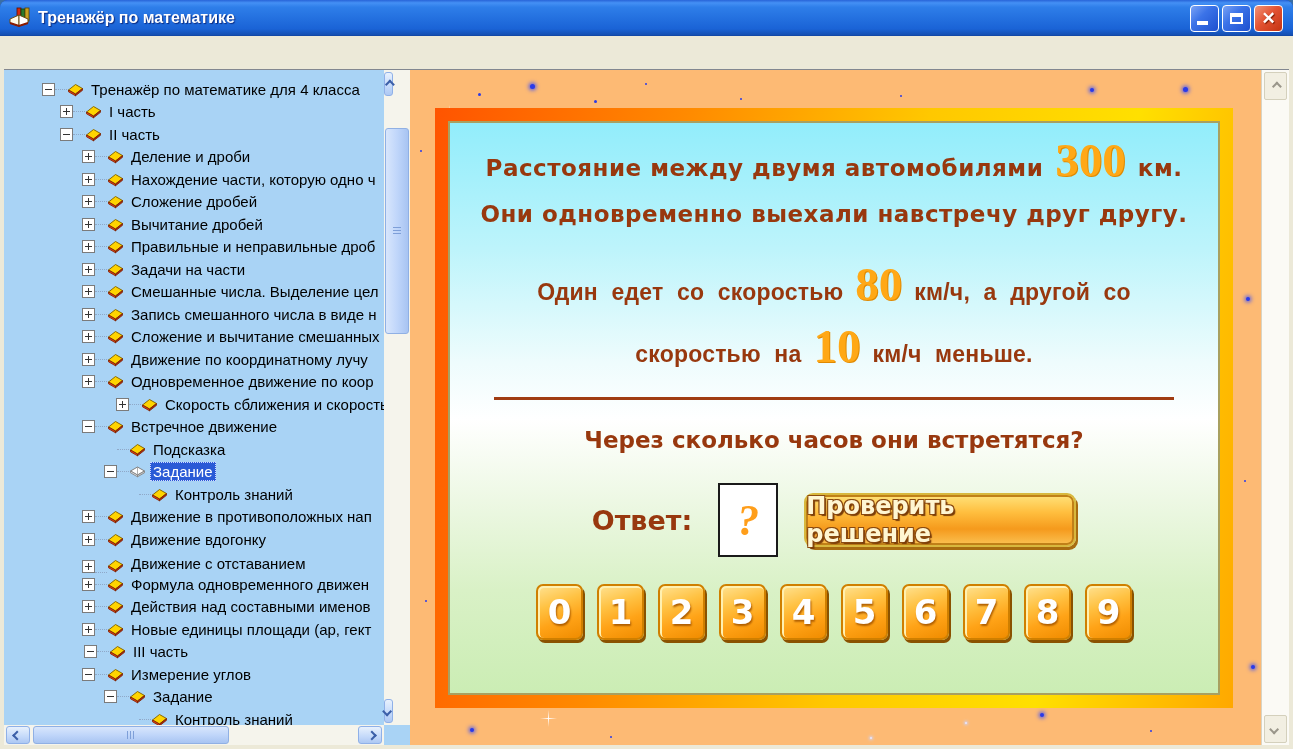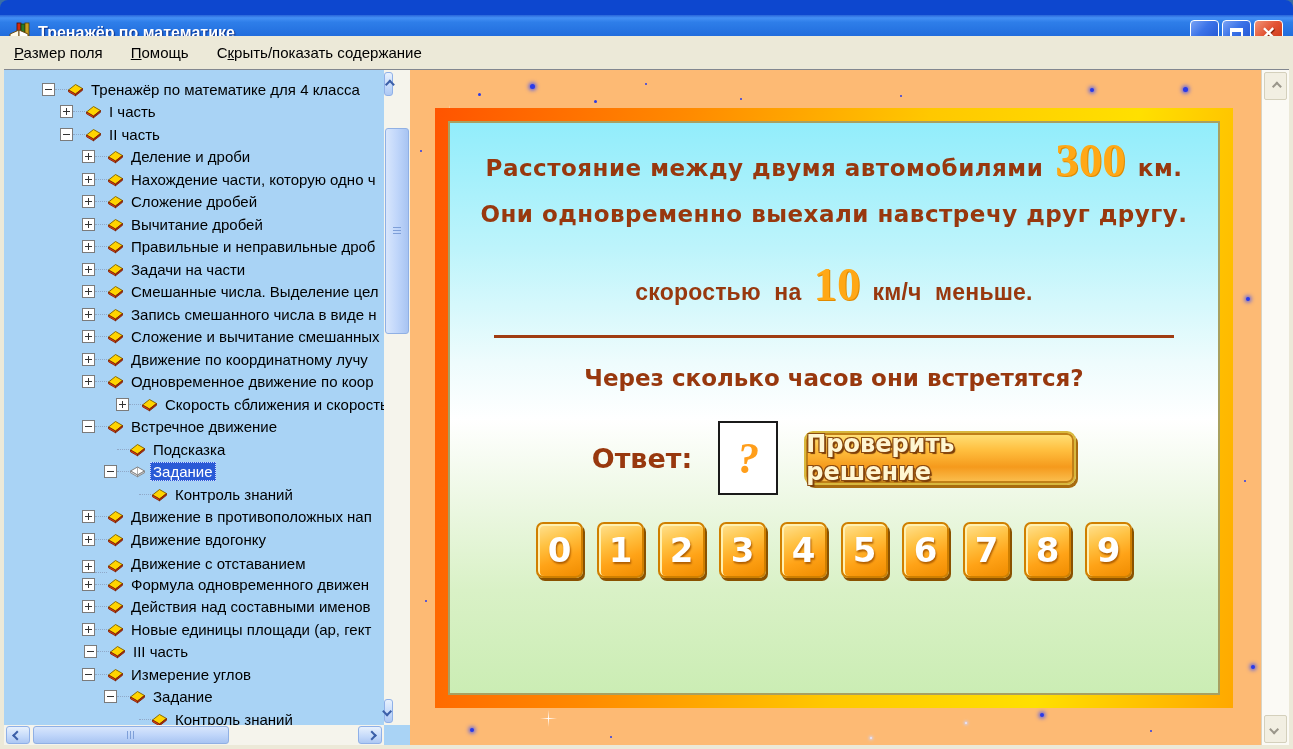--- a/index.html
+++ b/index.html
@@ -2,21 +2,21 @@
 <html><head>
 <meta charset="utf-8">
 <style>
   * { margin:0; padding:0; box-sizing:border-box; }
   html,body { width:1293px; height:749px; background:#3a6ea5; font-family:"Liberation Sans", sans-serif; }
 
   .window { position:relative; width:1293px; height:749px; background:#0d47cf;
             border-radius:8px 8px 0 0; overflow:hidden; }
 
   
-  .titlebar { position:absolute; left:0; top:15px; width:100%; height:36px;
+  .titlebar { position:absolute; left:0; top:0; width:100%; height:36px;
     background:linear-gradient(180deg,#2864d8 0%,#4490f5 8%,#2e7ee9 20%,#1a63d6 80%,#1550b4 96%,#1044a0 100%);
     display:flex; align-items:center; padding:0 8px; }
   .app-icon { width:24px; height:22px; margin-right:6px; flex:0 0 auto; }
   .title-text { color:#fff; font-weight:bold; font-size:16px; text-shadow:1px 1px 1px #0a2a80; }
   .win-buttons { margin-left:auto; display:flex; gap:3px; padding-right:2px; }
   .wbtn { width:29px; height:27px; border-radius:4px; border:1px solid #ffffff;
           display:flex; align-items:center; justify-content:center; position:relative; }
   .wbtn.blue { background:linear-gradient(135deg,#7aa3f5 0%,#3b73e8 40%,#1d50cf 100%); }
   .wbtn.red  { background:linear-gradient(135deg,#f09478 0%,#e35333 45%,#c43311 100%); }
   .glyph-min { position:absolute; left:6px; bottom:6px; width:11px; height:4px; background:#fff; }
@@ -143,25 +143,20 @@
       <div class="wbtn blue">
           <span class="glyph-max"></span>
         </div>
       <div class="wbtn red">
           <span class="glyph-x">✕</span>
         </div>
     </div>
   </div>
 
   <div class="app-body">
-    <div class="menubar">
-        <span class="menu-item"><span></span><span class="hot">Р</span><span>азмер поля</span></span>
-        <span class="menu-item"><span></span><span class="hot">П</span><span>омощь</span></span>
-        <span class="menu-item"><span>С</span><span class="hot">к</span><span>рыть/показать содержание</span></span>
-      </div>
 
     <div class="content">
 
       <div class="tree-panel">
         <div class="tree">
             <div class="tree-row" style="padding-left: 38px;">
               <span class="exp-box"></span>
               <span class="conn"></span>
               <span style="display: flex;">
                 <svg class="node-icon" viewBox="0 0 17 15">
@@ -567,20 +562,25 @@
             <div class="pline">
               <span class="ptext">Расстояние между двумя автомобилями</span>
               <span class="pnum">300</span>
               <span class="ptext">км.</span>
             </div>
 
             <div class="pline">
               <span class="ptext">Они одновременно выехали навстречу друг другу.</span>
             </div>
 
+            <div class="pline">
+              <span class="ptext narrow">Один едет со скоростью</span>
+              <span class="pnum">80</span>
+              <span class="ptext narrow">км/ч, а другой со</span>
+            </div>
 
             <div class="pline">
               <span class="ptext narrow">скоростью на</span>
               <span class="pnum">10</span>
               <span class="ptext narrow">км/ч меньше.</span>
             </div>
 
             <div class="divider"></div>
 
             <div class="question">Через сколько часов они встретятся?</div>

